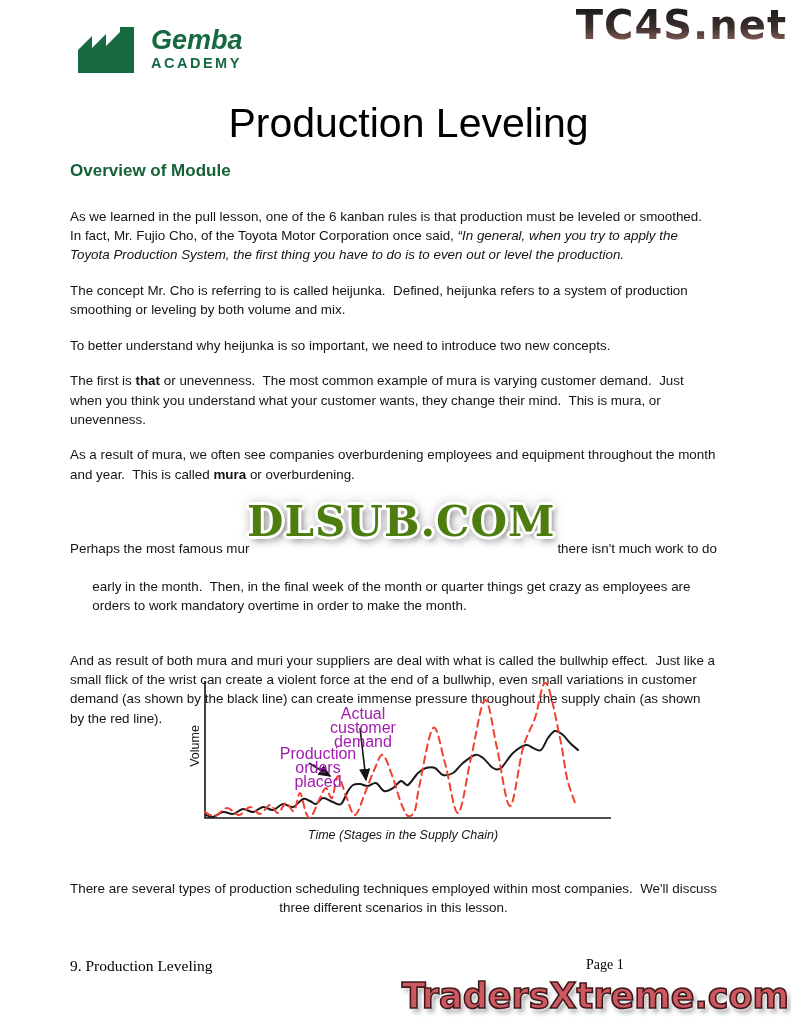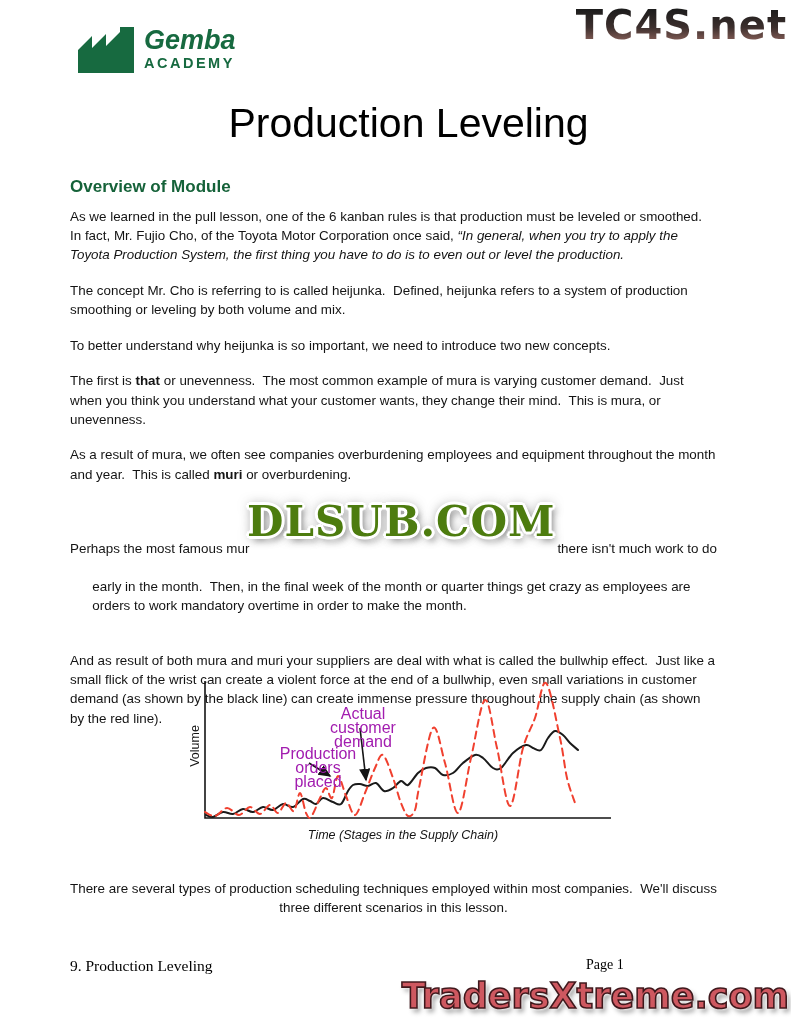--- a/index.html
+++ b/index.html
@@ -1,21 +1,21 @@
 <!DOCTYPE html>
 <html><head>
 <meta charset="utf-8">
 <style>
   html,body{margin:0;padding:0;background:#ffffff;}
   body{width:791px;height:1024px;position:relative;overflow:hidden;
        font-family:"Liberation Sans",sans-serif;color:#141414;}
   .page{position:absolute;inset:0;background:#fff;}
 
   
-  .logo{position:absolute;left:78px;top:25px;display:flex;align-items:center;gap:8px;}
+  .logo{position:absolute;left:78px;top:25px;display:flex;align-items:center;gap:15px;}
   .logo svg{display:block;}
   .logo-text{display:flex;flex-direction:column;line-height:1;}
   .logo-name{font-style:italic;font-weight:bold;font-size:27px;color:#176a40;letter-spacing:0px;}
   .logo-sub{font-weight:bold;font-size:14.5px;color:#176a40;letter-spacing:2.5px;margin-top:2px;}
 
   
   .wm-tc4s{position:absolute;top:2px;right:4px;
     font-family:"DejaVu Sans","Liberation Sans",sans-serif;
     font-weight:800;font-size:40px;letter-spacing:1px;color:#4a3531;
     text-shadow:0 0 2px rgba(255,255,255,.6);}
@@ -31,21 +31,21 @@
                 0 0 12px rgba(110,110,110,.85),4px 5px 6px rgba(90,90,90,.55);}
   .wm-traders{position:absolute;right:2px;top:976px;z-index:5;
     font-family:"DejaVu Sans","Liberation Sans",sans-serif;
     font-weight:bold;font-size:35px;letter-spacing:0px;color:#ce5860;
     -webkit-text-stroke:1.6px #3f181c;
     text-shadow:0 0 3px #fff,0 0 3px #fff,0 0 4px #fff,3px 4px 5px rgba(0,0,0,.4);}
 
   
   .doc-title{position:absolute;left:0;right:0;top:100px;text-align:center;
     font-size:41px;font-weight:400;letter-spacing:0px;color:#000;padding-left:26px;}
-  .section-heading{position:absolute;left:70px;top:177px;
+  .section-heading{position:absolute;left:70px;top:161px;
     font-size:17px;font-weight:bold;color:#156239;}
   .body-copy{position:absolute;left:70px;right:74px;top:207px;
     font-size:13.4px;line-height:19.2px;}
   .body-copy p{margin:0 0 16.4px 0;white-space:pre-wrap;}
   .quote-italic{font-style:italic;}
   .bold-term{font-weight:bold;}
   .split-line{display:flex;justify-content:space-between;white-space:pre;}
   .pline{white-space:pre-wrap;}
 
   
@@ -84,21 +84,21 @@
   <div class="wm-tc4s">TC4S.net</div>
 
   <div class="doc-title">Production Leveling</div>
   <div class="section-heading">Overview of Module</div>
 
   <div class="body-copy">
     <p><span>As we learned in the pull lesson, one of the 6 kanban rules is that production must be leveled or smoothed.  In fact, Mr. Fujio Cho, of the Toyota Motor Corporation once said, </span><span class="quote-italic">“In general, when you try to apply the Toyota Production System, the first thing you have to do is to even out or level the production.</span></p>
     <p>The concept Mr. Cho is referring to is called heijunka.  Defined, heijunka refers to a system of production smoothing or leveling by both volume and mix.</p>
     <p>To better understand why heijunka is so important, we need to introduce two new concepts.</p>
     <p><span>The first is </span><span class="bold-term">that</span><span> or unevenness.  The most common example of mura is varying customer demand.  Just when you think you understand what your customer wants, they change their mind.  This is mura, or unevenness.</span></p>
-    <p><span>As a result of mura, we often see companies overburdening employees and equipment throughout the month and year.  This is called </span><span class="bold-term">muri</span><span> or overburdening.</span></p>
+    <p><span>As a result of mura, we often see companies overburdening employees and equipment throughout the month and year.  This is called </span><span class="bold-term">mura</span><span> or overburdening.</span></p>
     <p>
       <span class="split-line"><span>Perhaps the most famous mur</span><span>there isn't much work to do</span></span>
       <span class="pline">early in the month.  Then, in the final week of the month or quarter things get crazy as employees are</span>
       <span class="pline">orders to work mandatory overtime in order to make the month.</span>
     </p>
     <p>And as result of both mura and muri your suppliers are deal with what is called the bullwhip effect.  Just like a small flick of the wrist can create a violent force at the end of a bullwhip, even small variations in customer demand (as shown by the black line) can create immense pressure throughout the supply chain (as shown by the red line).</p>
   </div>
 
   <div class="wm-dlsub">DLSUB.COM</div>
 

